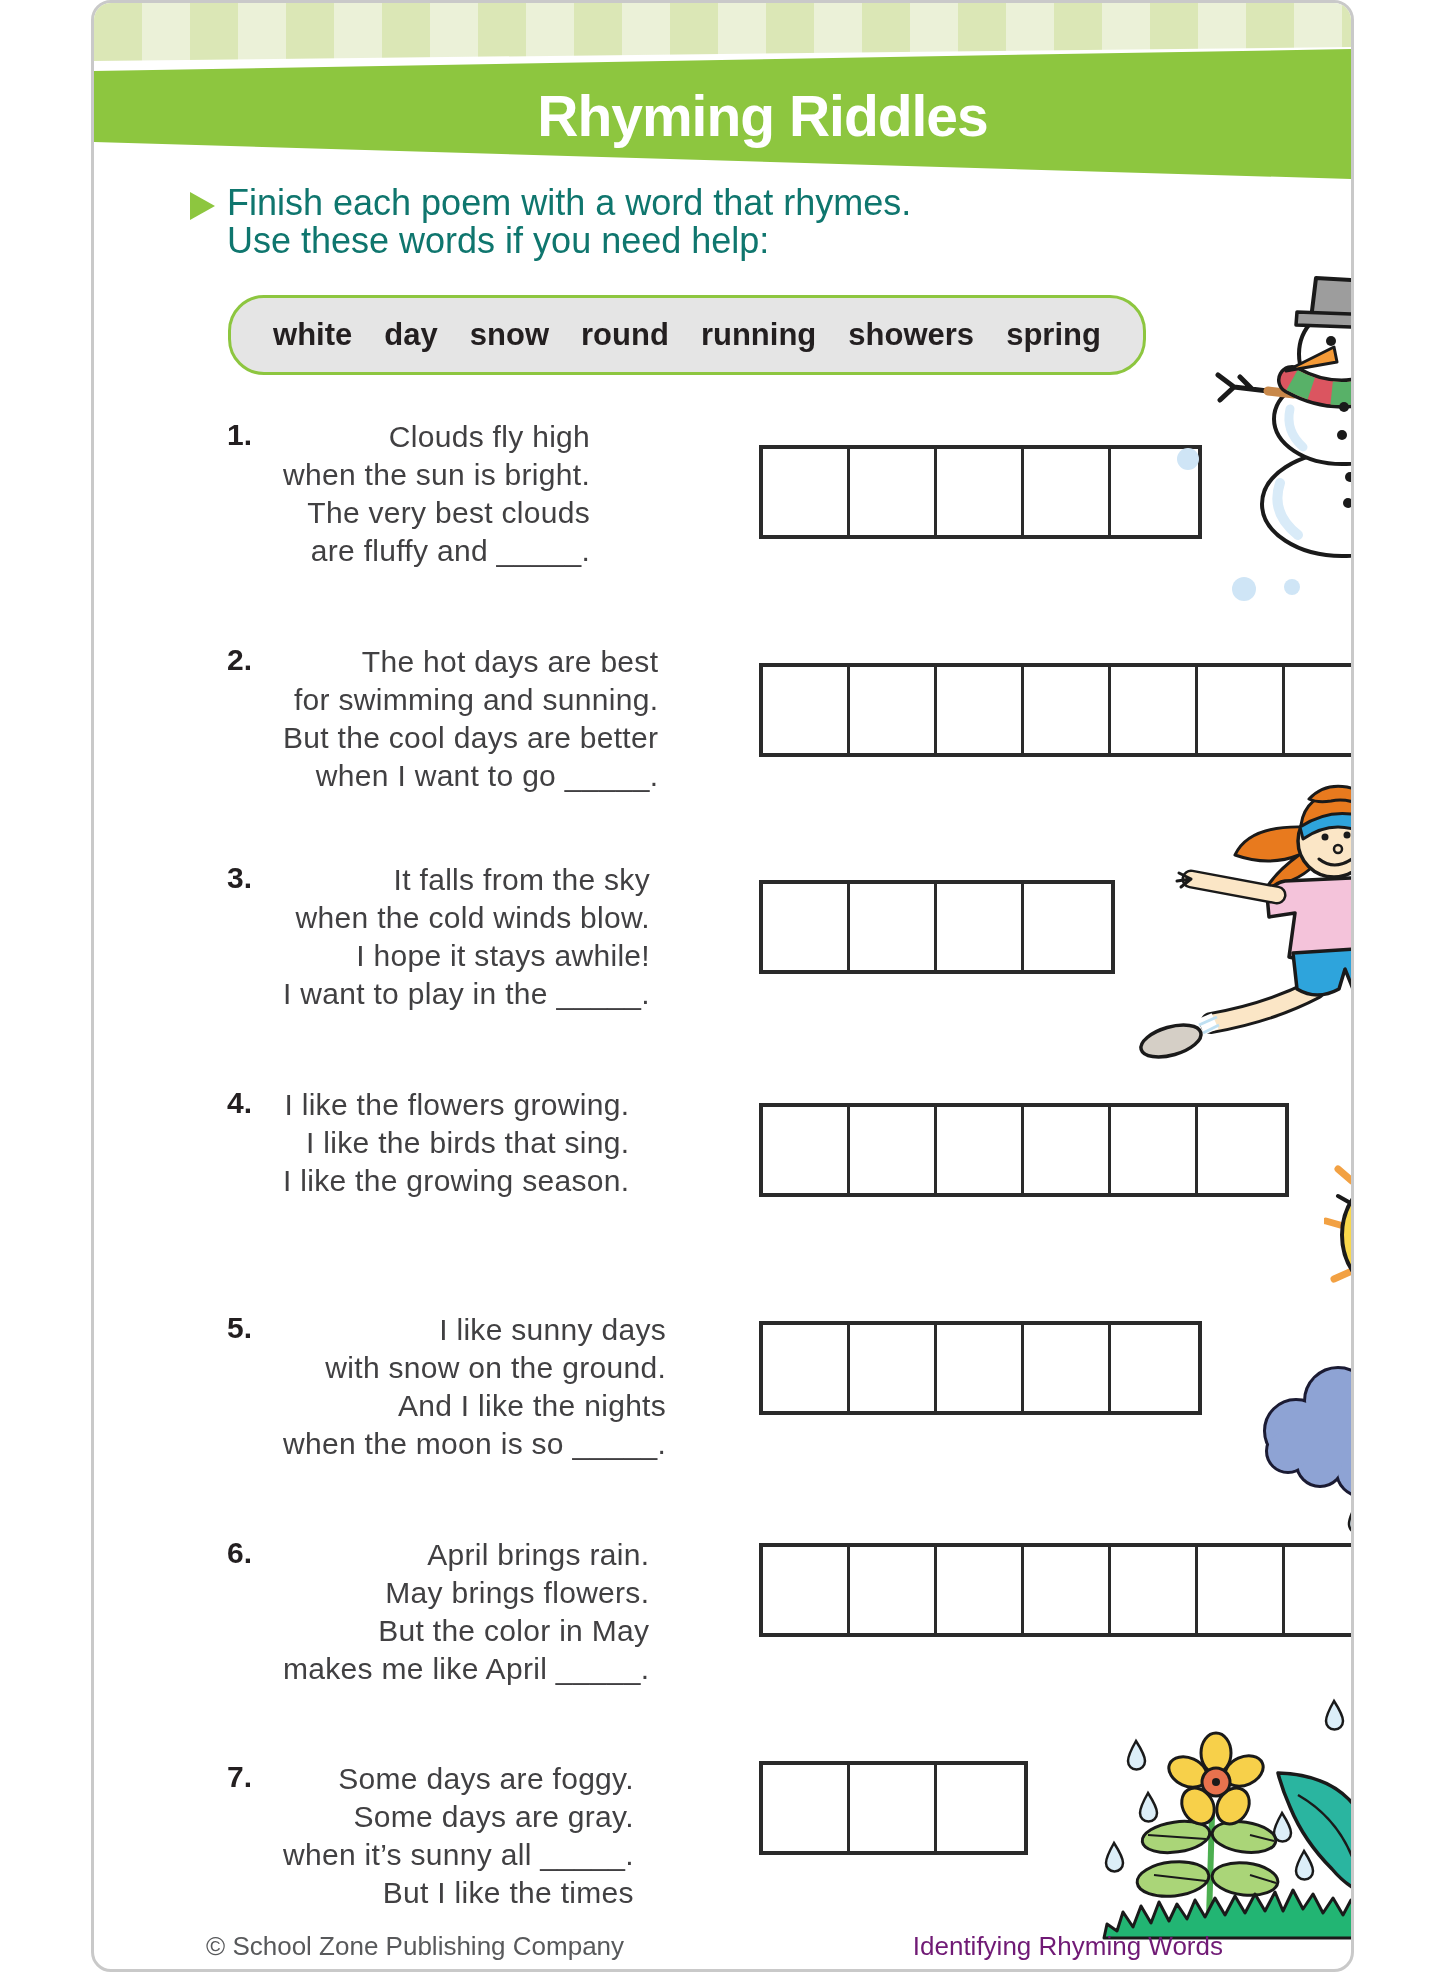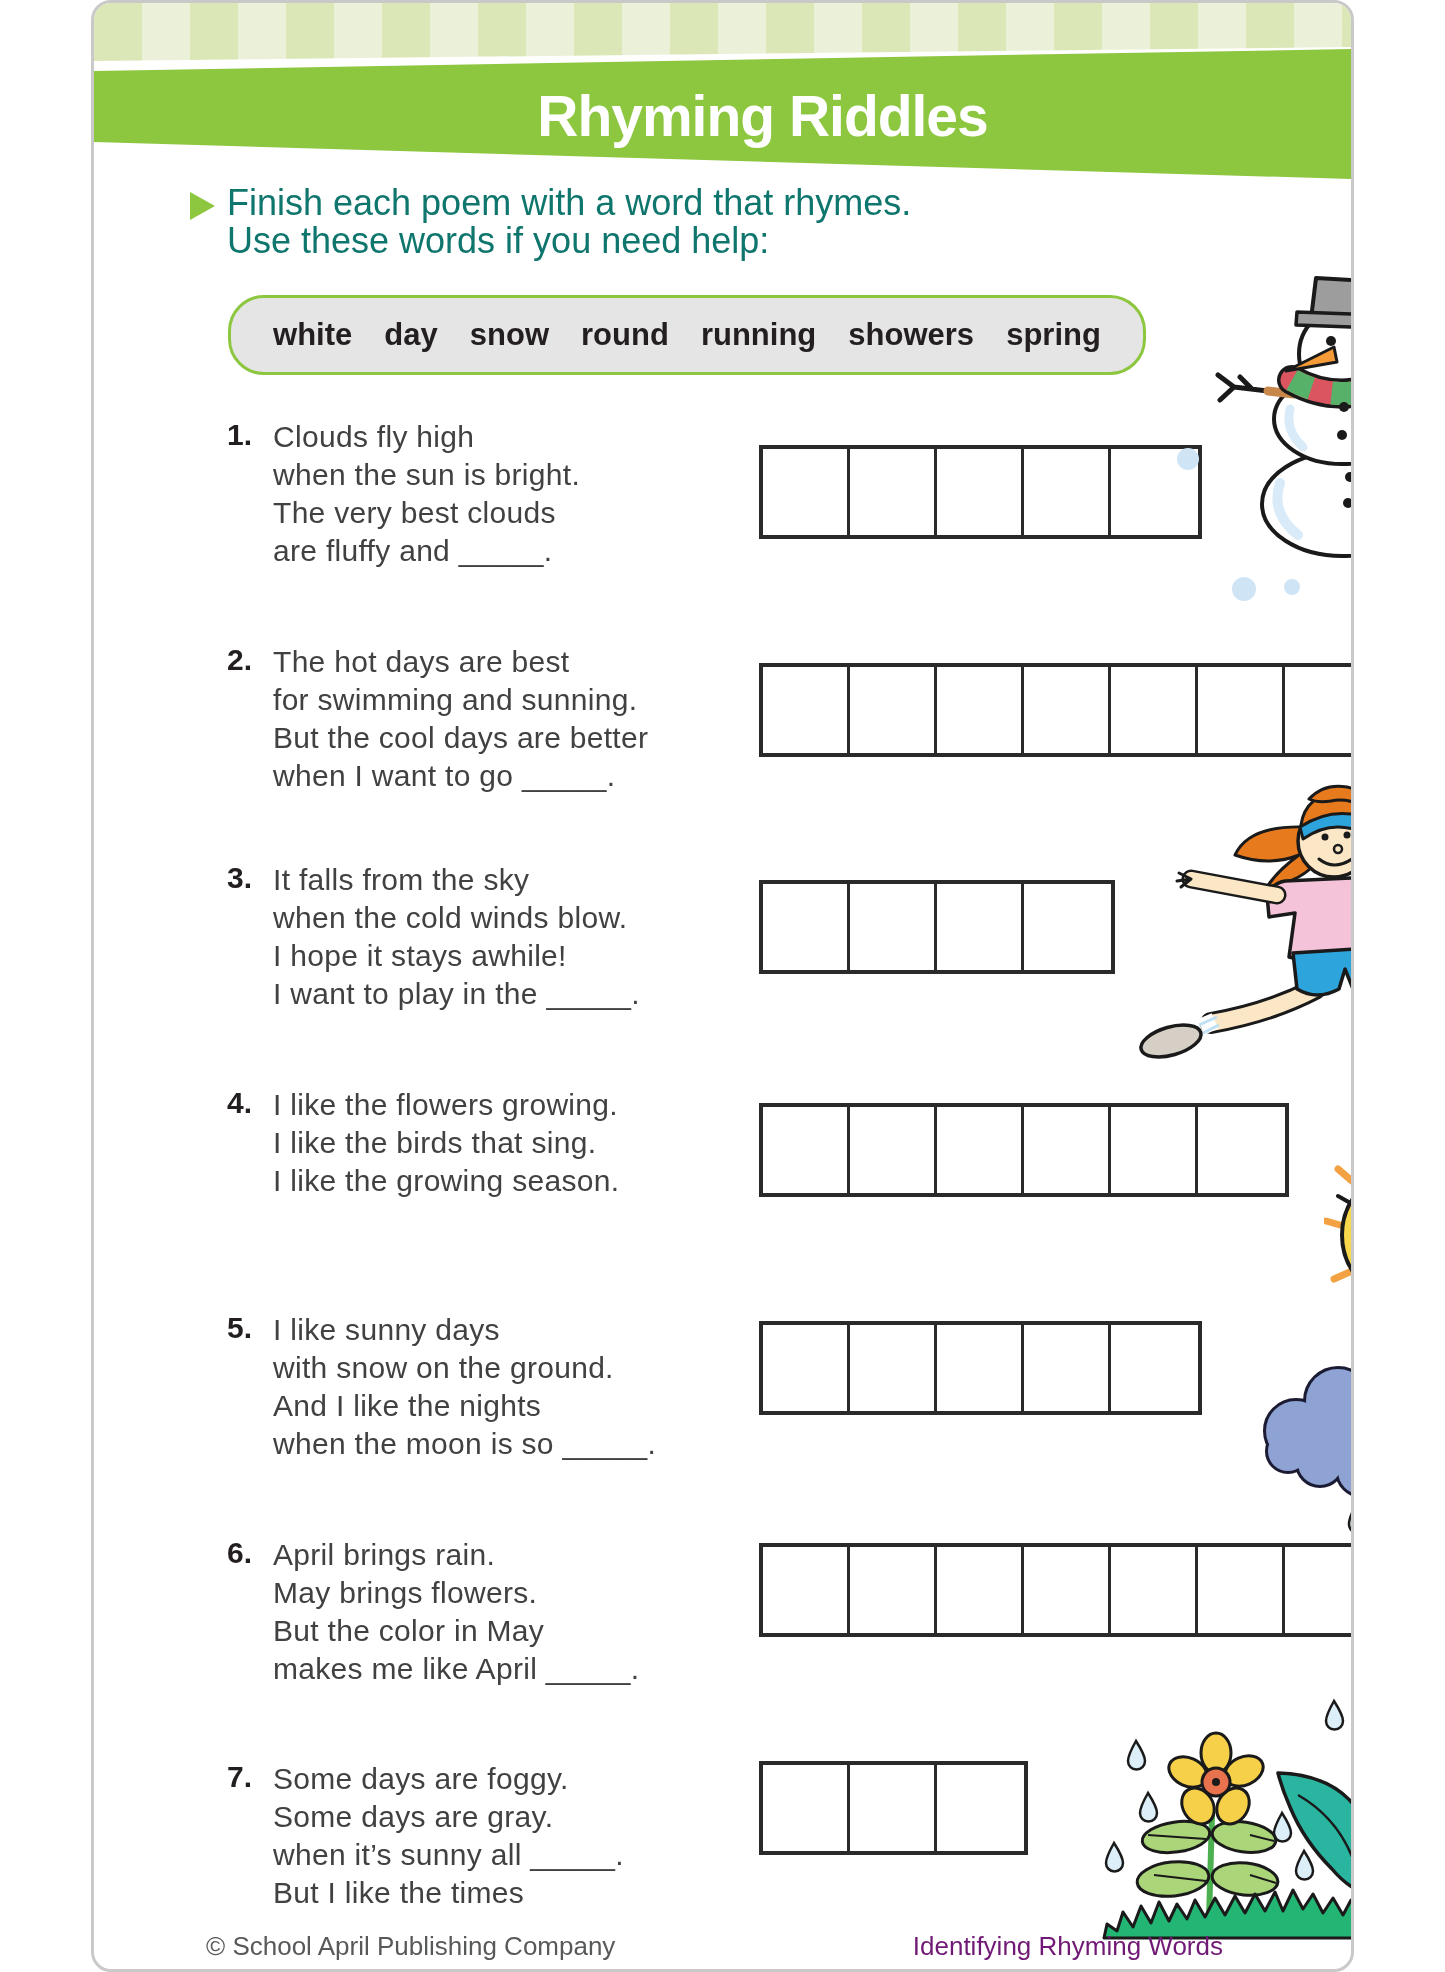--- a/index.html
+++ b/index.html
@@ -31,21 +31,21 @@
     border-left:25px solid #8dc63f; border-top:14px solid transparent; border-bottom:14px solid transparent;
   }
   .word-bank {
     position:absolute; left:134px; top:292px; width:918px; height:80px;
     background:#e5e5e5; border:3px solid #8dc63f; border-radius:36px;
     display:flex; align-items:center; justify-content:space-around; padding:0 26px;
   }
   .wb-word { font-size:31px; font-weight:700; color:#231f20; }
   .poem { position:absolute; left:133px; display:flex; }
   .poem-num { width:36px; font-size:30px; font-weight:700; color:#231f20; flex:none; }
-  .poem-lines { margin-left:10px; }
+  .poem-lines { margin-left:20px;text-align:right; }
   .pline { font-size:30px; line-height:38px; color:#414042; letter-spacing:0.3px; }
   .letter-row {
     position:absolute; left:665px; display:flex;
     border:4px solid #2a2a2a; background:#ffffff;
   }
   .cell { width:87px; height:86px; border-right:3px solid #2a2a2a; flex:none; }
   .cell:last-child { border-right:none; }
   .illus { position:absolute; }
   .footer-copy { position:absolute; left:112px; top:1928px; font-size:26px; color:#58595b; }
   .footer-topic { position:absolute; right:128px; top:1928px; font-size:26px; color:#701a75; }
@@ -402,17 +402,17 @@
         <ellipse cx="141" cy="151" rx="15" ry="19" transform="rotate(32 141 151)"></ellipse>
         <ellipse cx="152" cy="116" rx="20" ry="14" transform="rotate(-24 152 116)"></ellipse>
       </g>
       <circle cx="124" cy="127" r="14" fill="#e8724e" stroke="#1a1a1a" stroke-width="3"></circle>
       <circle cx="124" cy="127" r="4" fill="#1a1a1a"></circle>
 
       <path d="M12,283 L15,269 L25,276 L31,257 L41,272 L49,251 L59,268 L67,247 L77,266 L85,249 L95,264 L103,245 L113,262 L123,243 L133,260 L143,241 L153,258 L163,239 L173,256 L183,237 L191,256 L201,235 L211,254 L221,239 L231,258 L241,243 L251,260 L259,245 L269,262 L279,247 L289,264 L299,249 L309,266 L319,251 L329,268 L337,255 L347,270 L353,261 L356,283 Z" fill="#22b573" stroke="#1a1a1a" stroke-width="3" stroke-linejoin="round"></path>
     </svg>
   </div>
 
-  <div class="footer-copy">© School April Publishing Company</div>
+  <div class="footer-copy">© School Zone Publishing Company</div>
   <div class="footer-topic">Identifying Rhyming Words</div>
   <div class="page-badge">13</div>
 
 </div>
 
 </body></html>

